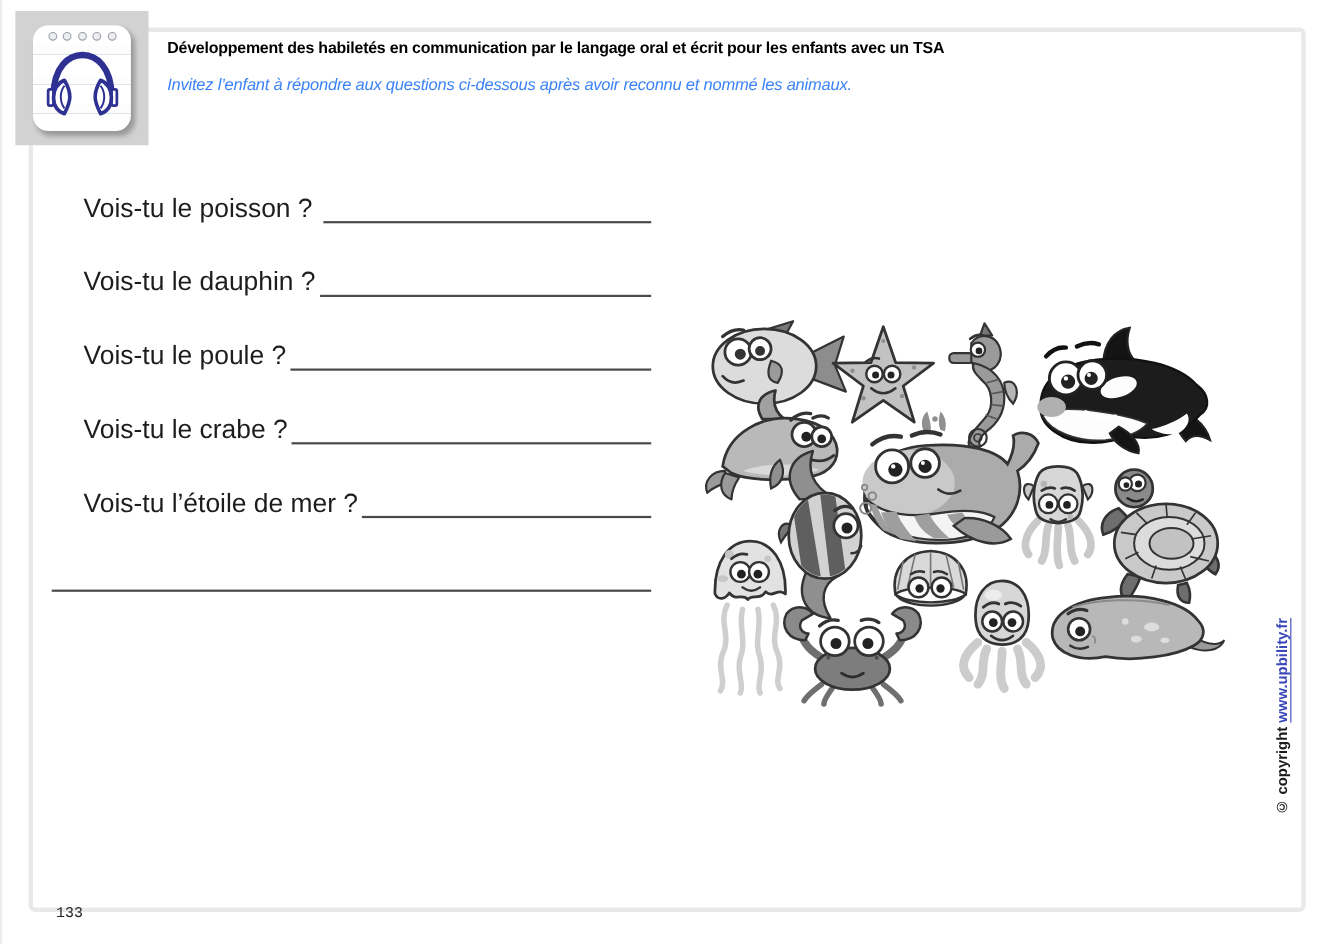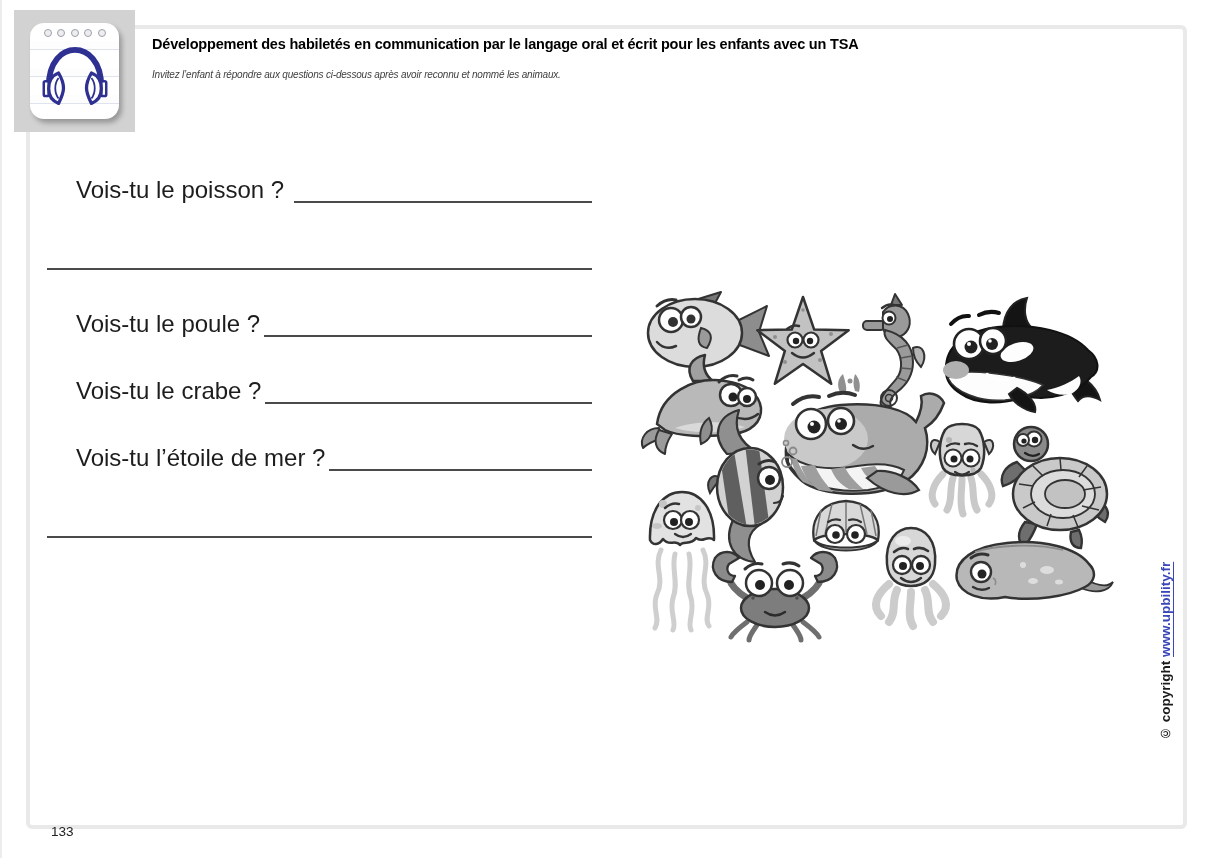--- a/index.html
+++ b/index.html
@@ -17,40 +17,40 @@
              border-radius:14px; box-shadow:3px 4px 5px rgba(0,0,0,0.28);
              background-image:repeating-linear-gradient(to bottom, #ffffff 0 18px, #fdfdfd 18px 26px, #dfe3ec 26px 27px);
              overflow:hidden; }
   .holes { position:absolute; left:0; top:6px; width:100%; display:flex; justify-content:space-evenly; padding:0 8px; }
   .hole { width:8px; height:8px; border-radius:50%; background:#eee; border:1.5px solid #9aa0ab; }
   .headphones-svg { position:absolute; left:8px; top:16px; }
 
   
   .hdr-title { position:absolute; left:152px; top:36px; width:900px; font-size:14.5px; font-weight:700;
                color:#000; letter-spacing:-0.2px; }
-  .hdr-sub { position:absolute; left:152px; top:69px; width:900px; font-size:10px; font-style:italic;
-             color:#404040; letter-spacing:-0.2px; }
+  .hdr-sub { position:absolute; left:152px; top:69px; width:900px; font-size:15px; font-style:italic;
+             color:#3b82f6; letter-spacing:-0.2px; }
 
   
   .questions { position:absolute; left:43px; top:172px; width:549px; }
   .q-row { display:flex; align-items:flex-end; height:36px; margin-bottom:31px; }
   .q-text { font-size:24px; color:#1d1d1d; white-space:pre; line-height:36px;margin-left:33px; }
   .q-line { flex:1; border-bottom:2px solid #4a4a4a; margin-bottom:5px; margin-left:4px; }
   .q-row:first-child .q-line { margin-left:10px; }
 
   
   .sea-illustration { position:absolute; left:635px; top:282px; width:480px; height:368px; }
 
   
   .copyright { position:absolute; left:1158px; top:533px; height:208px; writing-mode:vertical-rl;
                transform:rotate(180deg); font-size:13.5px; color:#1b1b1b; white-space:nowrap; }
   .copyright .c-text { font-weight:700; }
   .copyright a, .copyright .c-link { color:#3947b8; text-decoration:underline; font-weight:700; cursor:pointer; }
 
-  .page-number { position:absolute; left:51px; top:824px; font-size:13.5px; color:#222; }
+  .page-number { position:absolute; left:51px; top:824px; font-size:13.5px; color:#222;font-family:Liberation Mono, monospace; }
 </style>
 </head>
 <body>
 
 <div class="edge-left"></div>
 <div class="page-frame"></div>
 
 <div class="icon-tile">
   <div class="notepad">
     <div class="holes">
@@ -74,20 +74,21 @@
 
 <div class="hdr-title">Développement des habiletés en communication par le langage oral et écrit pour les enfants avec un TSA</div>
 <div class="hdr-sub">Invitez l’enfant à répondre aux questions ci-dessous après avoir reconnu et nommé les animaux.</div>
 
 <div class="questions">
   <div class="q-row">
       <span class="q-text">Vois-tu le poisson ?</span>
       <span class="q-line"></span>
     </div>
   <div class="q-row">
+      <span class="q-text">Vois-tu le dauphin ?</span>
       <span class="q-line"></span>
     </div>
   <div class="q-row">
       <span class="q-text">Vois-tu le poule ?</span>
       <span class="q-line"></span>
     </div>
   <div class="q-row">
       <span class="q-text">Vois-tu le crabe ?</span>
       <span class="q-line"></span>
     </div>

